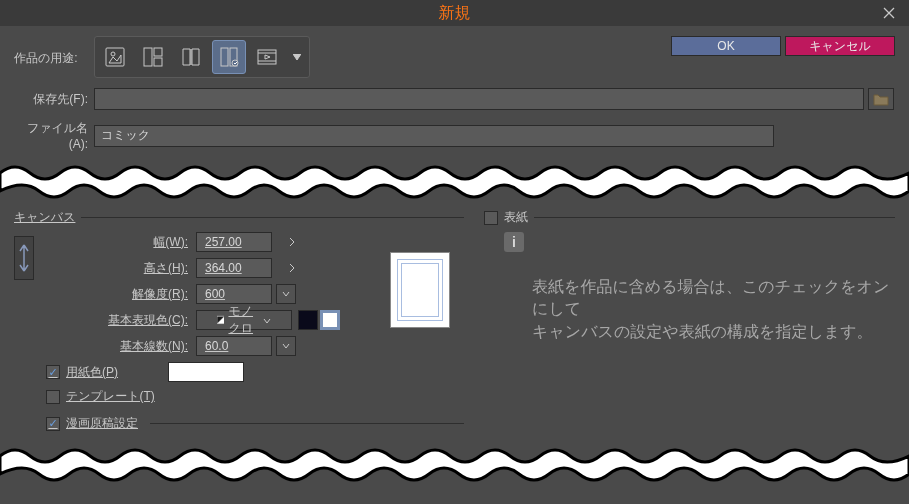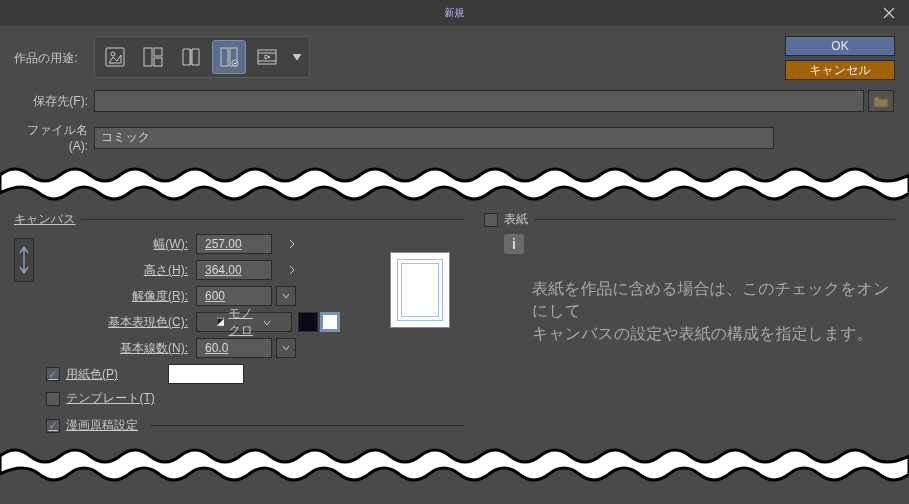--- a/index.html
+++ b/index.html
@@ -1,36 +1,36 @@
 <!DOCTYPE html>
 <html><head>
 <meta charset="utf-8">
 <style>
 * { box-sizing: border-box; margin: 0; padding: 0; font-family: "Meiryo", "Yu Gothic", sans-serif; }
 body { background: #4a4a4a; color: #c8c8c8; font-size: 12px; width: 909px; height: 504px; overflow: hidden; position: relative; }
 
 .titlebar { height: 26px; background: #3a3a3a; display: flex; align-items: center; justify-content: center; position: relative; }
-.titlebar-title { color: #c4b5fd; font-size: 10px; }
+.titlebar-title { color: #f97316; font-size: 16px; }
 .close-btn { position: absolute; right: 0; top: 0; width: 40px; height: 26px; display: flex; align-items: center; justify-content: center; cursor: pointer; }
 .close-btn svg { width: 12px; height: 12px; }
 
 .dialog-body { padding: 10px 14px; background: #4a4a4a; }
 
 .top-row { display: flex; align-items: flex-start; }
 .purpose-label { width: 80px; padding-top: 14px; color: #c8c8c8; }
 .purpose-icons { display: flex; gap: 4px; border: 1px solid #5a5a5a; padding: 3px; border-radius: 3px; background: #424242; }
 .purpose-icon { width: 34px; height: 34px; display: flex; align-items: center; justify-content: center; border: 1px solid transparent; border-radius: 3px; cursor: pointer; }
 .purpose-icon.selected { background: #5b6d8a; border: 1px solid #7890b5; }
 .purpose-icon svg { width: 24px; height: 24px; }
 .purpose-dd { width: 18px; height: 34px; display: flex; align-items: center; justify-content: center; cursor: pointer; }
 
-.ok-cancel { margin-left: auto; display: flex; flex-direction: column; gap: 4px; }
+.ok-cancel { margin-left: auto; display: flex; flex-direction: row; gap: 4px; }
 .btn { width: 110px; height: 20px; border: 1px solid #2a2a2a; color: #e8e8e8; font-size: 12px; display: flex; align-items: center; justify-content: center; cursor: pointer; }
 .btn-ok { background: #5b6d9a; }
-.btn-cancel { background: #a16207; }
+.btn-cancel { background: #be185d; }
 
 .form-row { display: flex; align-items: center; margin-top: 10px; }
 .form-label { width: 80px; text-align: right; padding-right: 6px; }
 .text-input { flex: 1; max-width: 680px; height: 22px; background: #5a5a5a; border: 1px solid #2a2a2a; color: #d8d8d8; padding: 0 6px; font-size: 12px; }
 .folder-btn { width: 26px; height: 22px; background: #525252; border: 1px solid #2a2a2a; margin-left: 4px; display: flex; align-items: center; justify-content: center; cursor: pointer; }
 
 .wavy-cut { width: 100%; height: 42px; overflow: hidden; position: relative; }
 .wavy-cut svg { width: 100%; height: 100%; }
 
 .mid-section { display: flex; gap: 20px; padding: 6px 14px 0 14px; }

